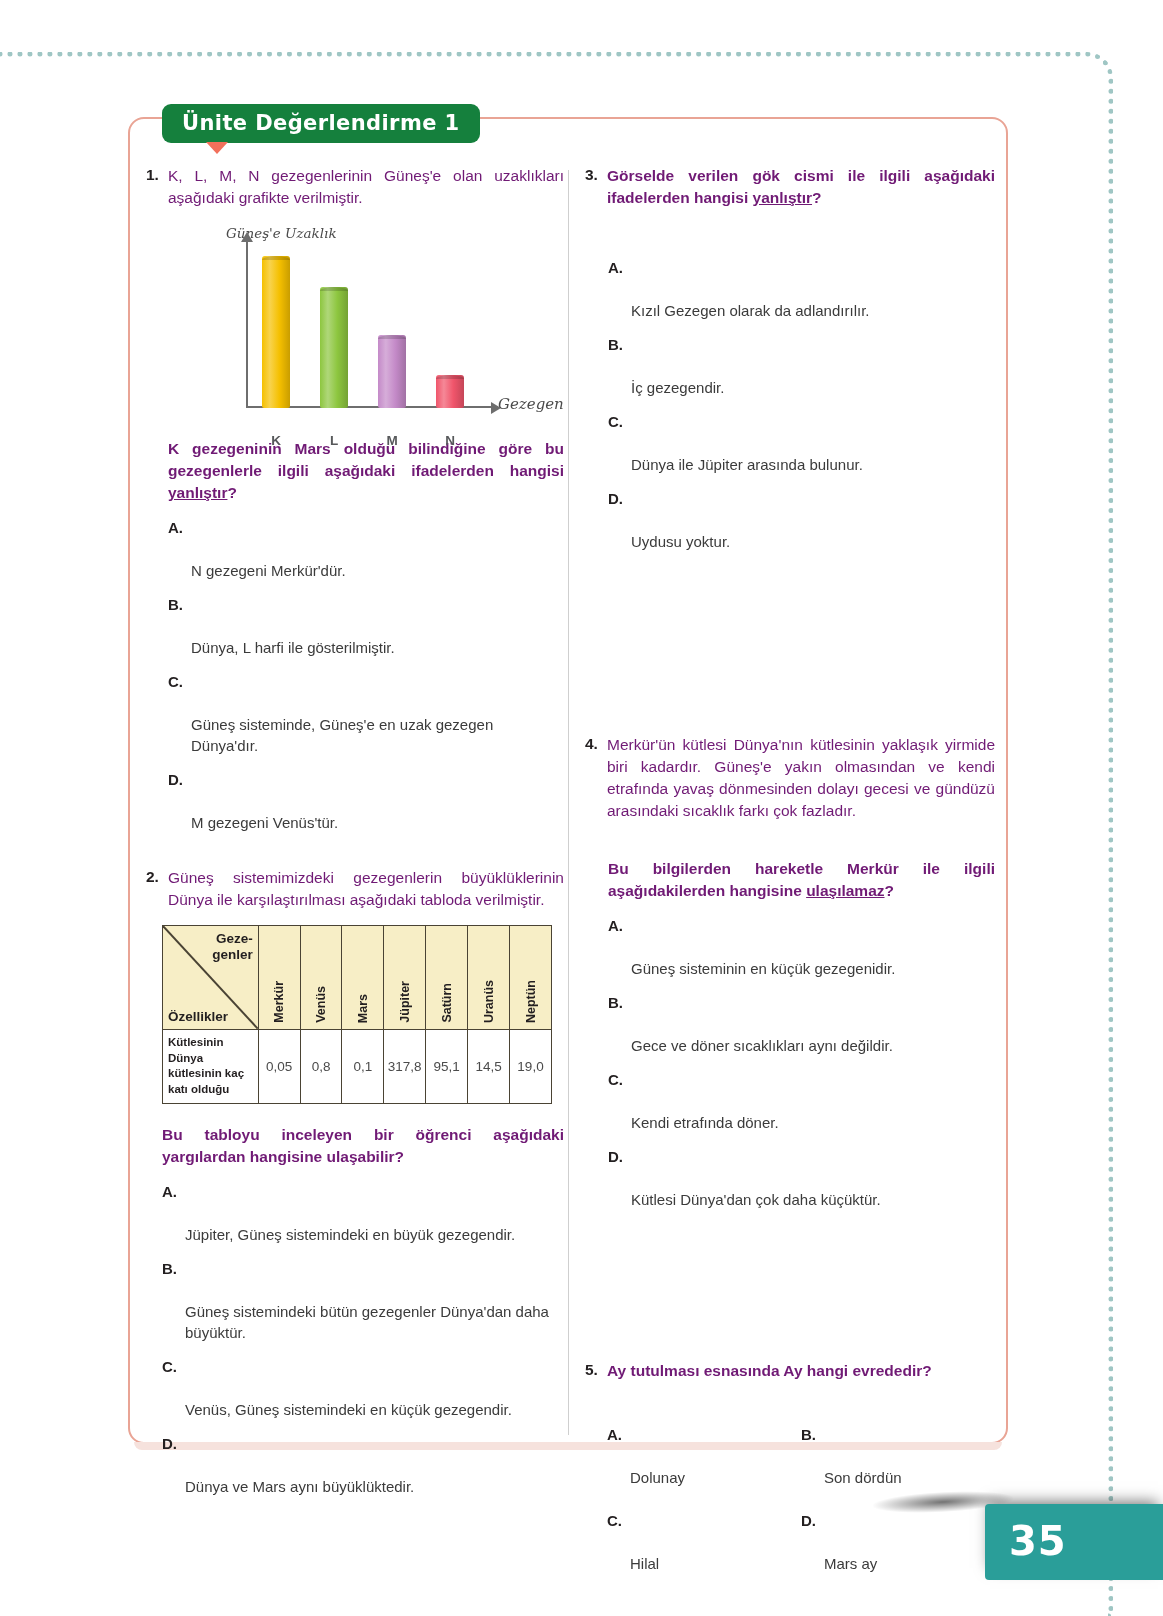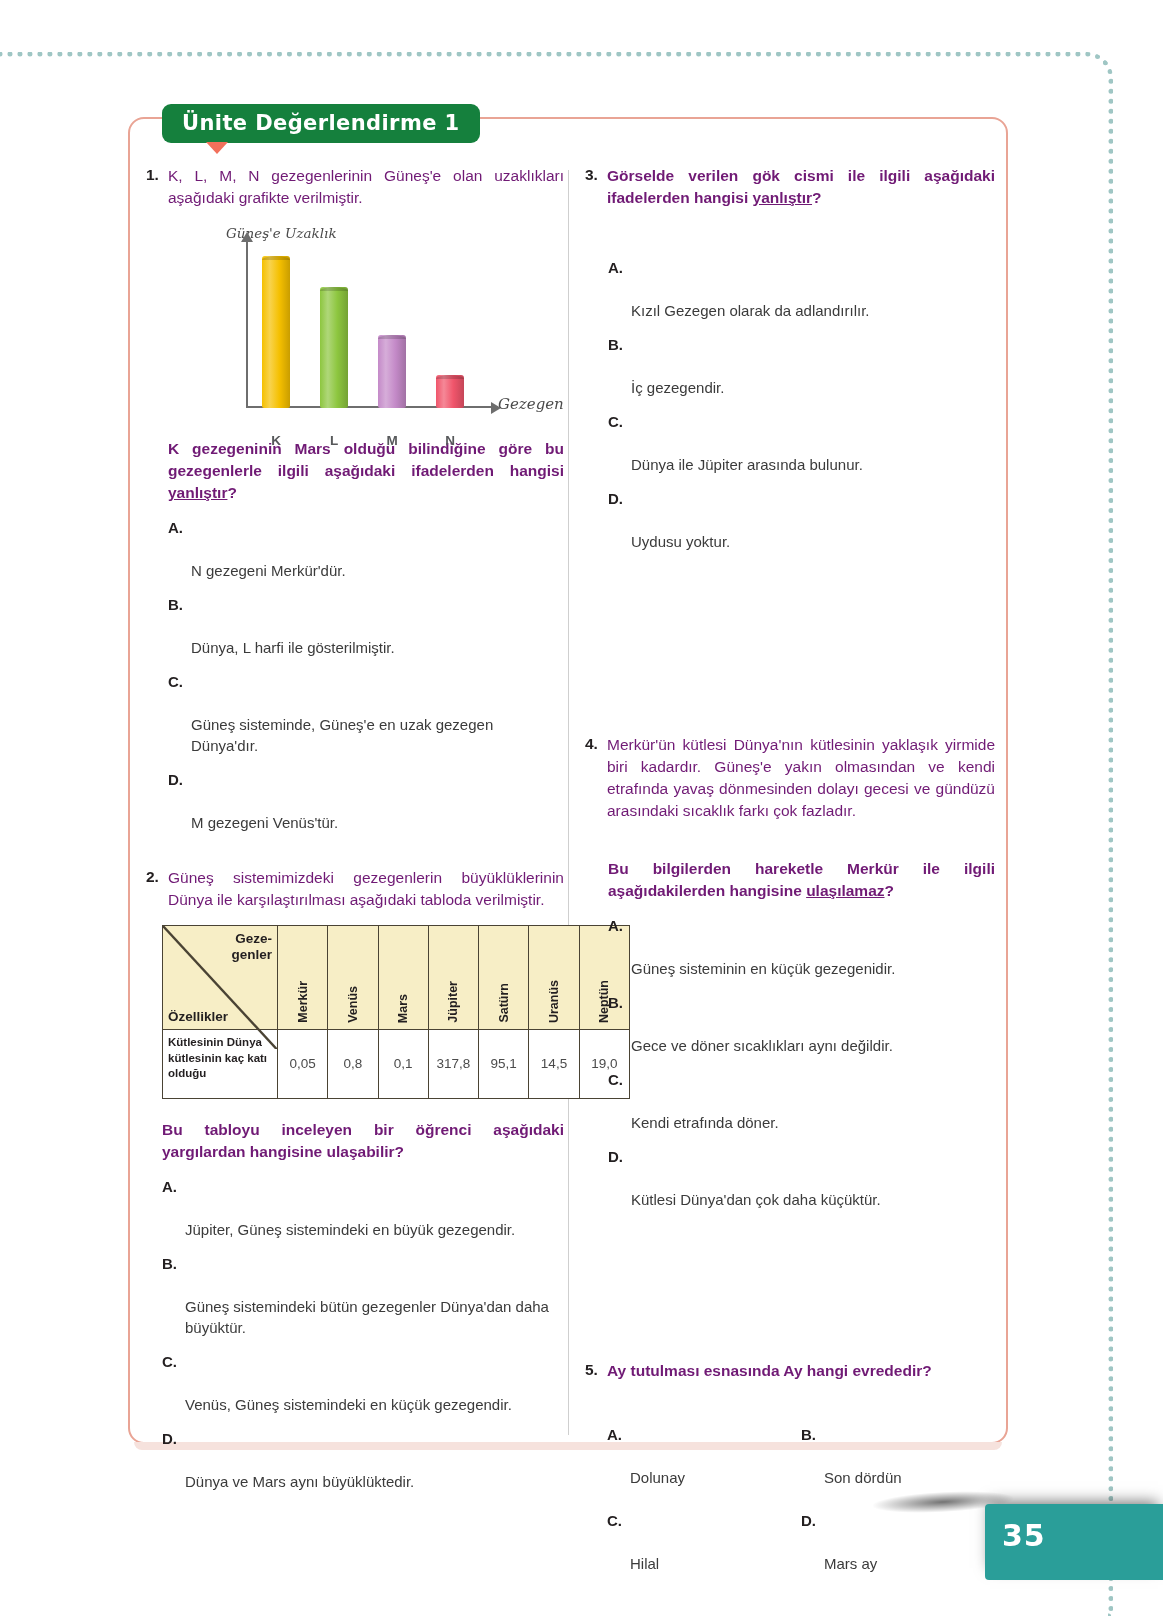--- a/index.html
+++ b/index.html
@@ -123,21 +123,21 @@
     content:""; position:absolute; left:0; right:0; top:0; height:4px;
     background:rgba(0,0,0,.16); border-radius:50%/100% 100% 0 0;
   }
   .bar-label {
     position:absolute; top:192px; font-size:13.5px; font-weight:bold;
     color:#57595b; width:28px; text-align:center;
   }
 
   
   table.ptable {
-    border-collapse:collapse; margin:14px 0 0 16px; width:468px;
+    border-collapse:collapse; margin:14px 0 0 16px; width:390px;
     font-size:12px; color:#231f20;
   }
   table.ptable td, table.ptable th { border:1.6px solid #4a4334; }
   .th-corner {
     background:#f7eec6; width:96px; height:104px;
     position:relative; padding:0;
   }
   .th-corner .diag {
     position:absolute; inset:0;
   }
@@ -151,21 +151,21 @@
   }
   .th-rot {
     background:#f7eec6; width:42px; padding:0; vertical-align:bottom; height:104px;
   }
   .th-rot span {
     display:block; writing-mode:vertical-rl; transform:rotate(180deg);
     font-weight:bold; font-size:12.5px; margin:0 auto 6px auto; white-space:nowrap;
   }
   .row-label {
     background:#ffffff; font-weight:bold; font-size:11.5px; line-height:1.35;
-    padding:5px 4px 16px 5px; width:96px; vertical-align:middle;
+    padding:5px 4px 6px 5px; width:96px; vertical-align:middle;
   }
   .val-cell {
     background:#ffffff; text-align:center; font-size:13.5px; color:#4b4b4b;
     padding:4px 2px; vertical-align:middle;
   }
 
   
   .opt-grid { display:flex; margin-top:16px; }
   .opt-grid .opt { width:50%; margin-top:0; }
   .opt-grid-row { display:flex; margin-top:22px; }
@@ -173,22 +173,22 @@
 
   
   .page-banner {
     position:absolute; right:0px; bottom:36px;
     width:178px; height:76px;
     background:#2a9e99;
     border-radius:4px 0 0 4px;
     box-shadow:0 -7px 14px -5px rgba(0,0,0,.55);
   }
   .page-banner .pg-num {
-    position:absolute; left:17px; top:14px;
-    color:#ffffff; font-size:30px; font-weight:bold; letter-spacing:1px;
+    position:absolute; left:24px; top:14px;
+    color:#ffffff; font-size:40px; font-weight:bold; letter-spacing:1px;
     font-family:"DejaVu Sans", sans-serif;
   }
   .banner-shadow {
     position:absolute; right:150px; bottom:104px;
     width:140px; height:20px;
     background:radial-gradient(ellipse at center, rgba(0,0,0,.55) 0%, rgba(0,0,0,0) 72%);
     transform:rotate(-3deg);
   }
 </style>
 </head>

